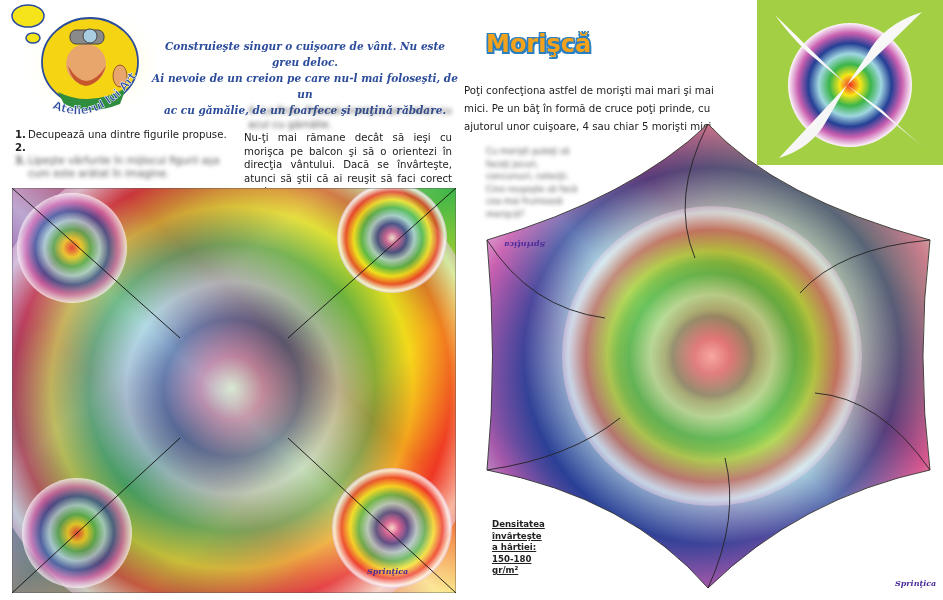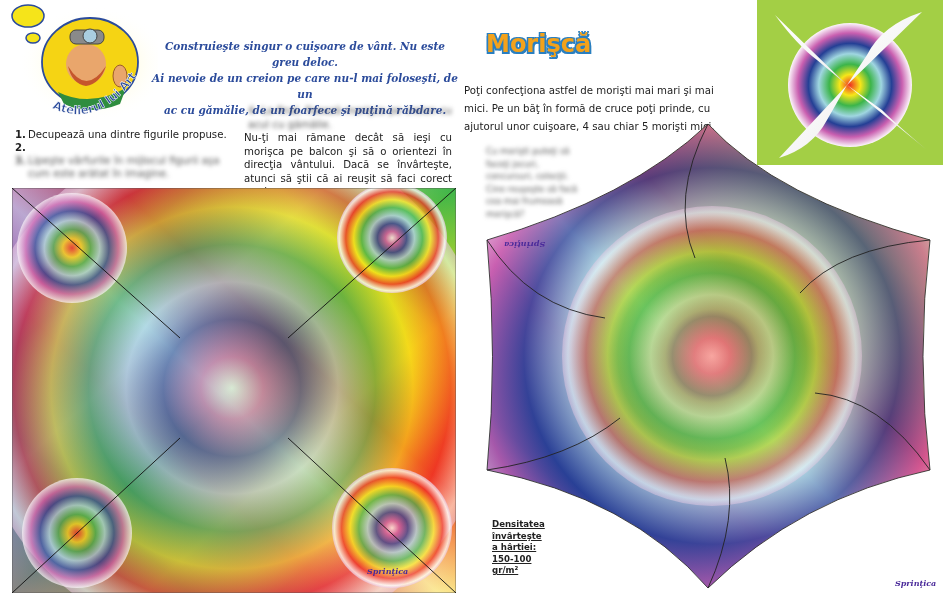--- a/index.html
+++ b/index.html
@@ -186,16 +186,16 @@
       <path d="M7 122 Q50 190 125 200"></path>
     </g>
   </svg>
   <span class="abs logo" style="left:24px;top:122px;transform:rotate(180deg);">Sprinţica</span>
 </div>
 
 <div class="abs density">
   <div>Densitatea</div>
   <div>învârteşte</div>
   <div>a hârtiei:</div>
-  <div>150-100 gr/m²</div>
+  <div>150-180 gr/m²</div>
 </div>
 
 <span class="abs logo" style="left:895px;top:578px;">Sprinţica</span>
 
 </body></html>

